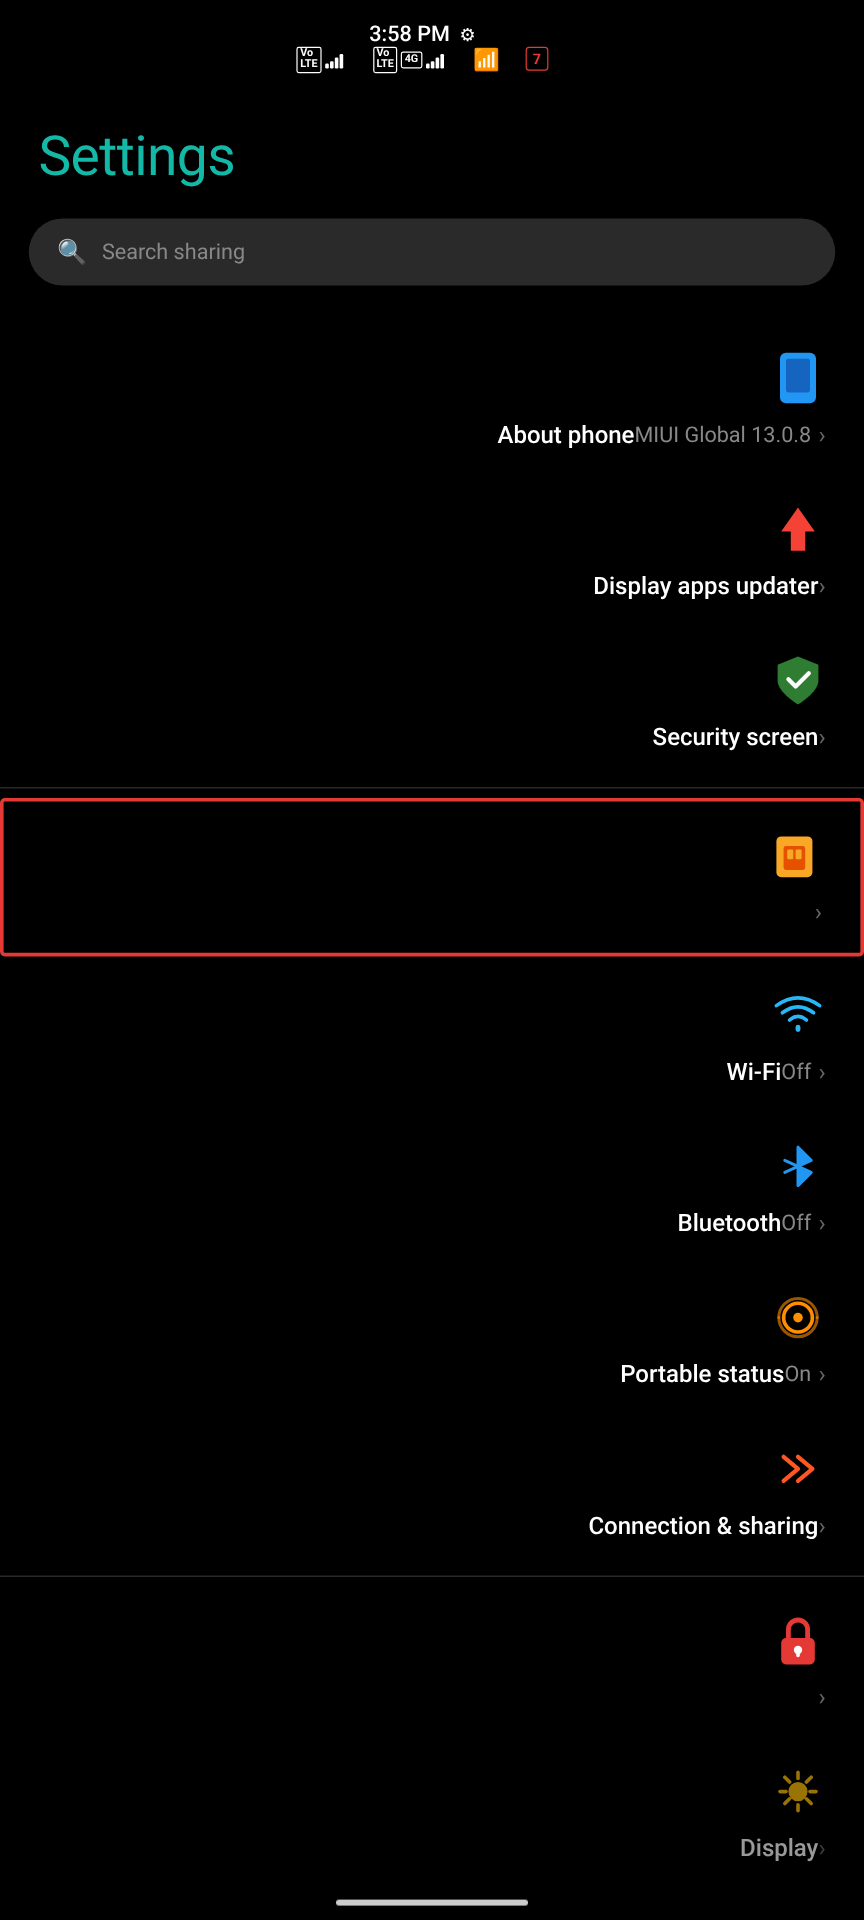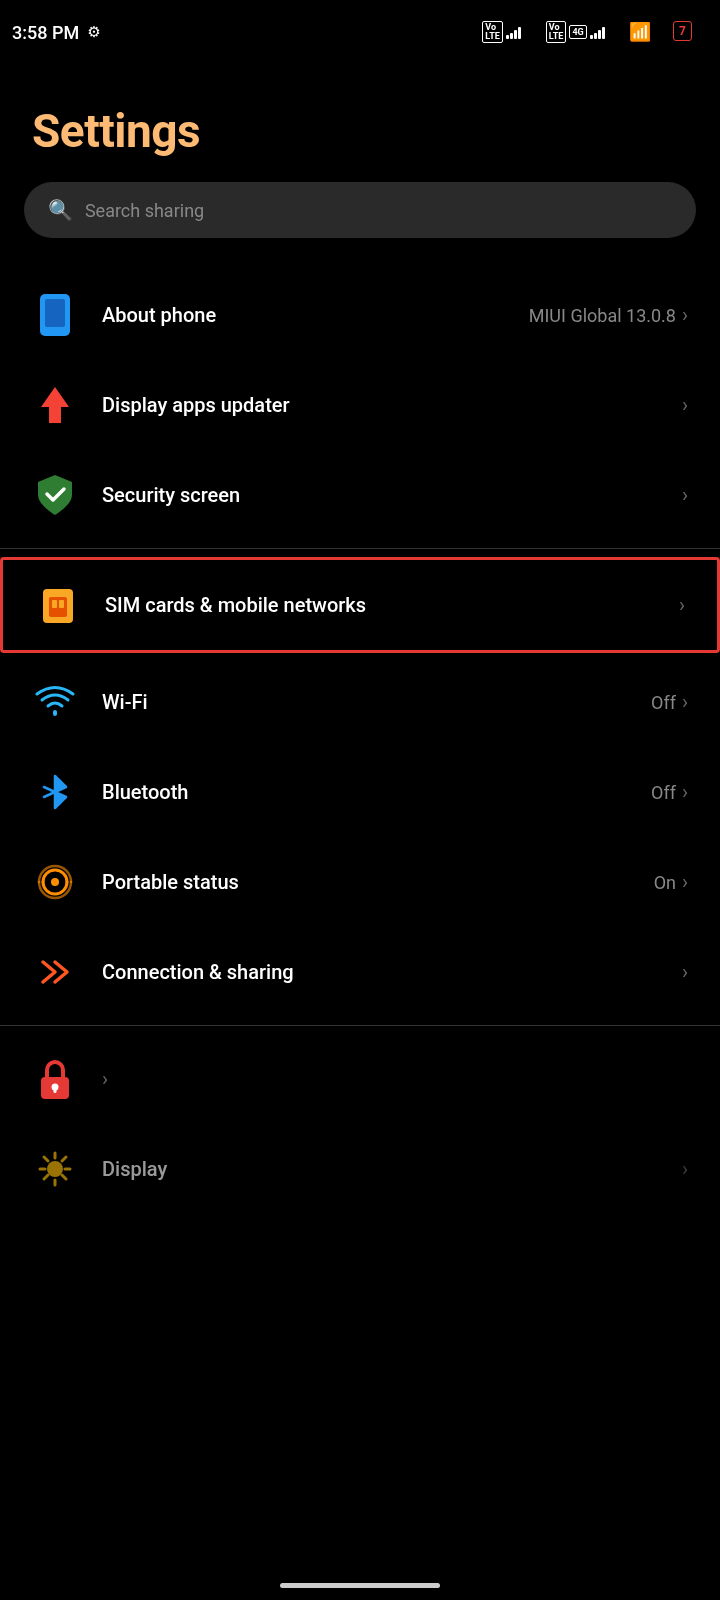--- a/index.html
+++ b/index.html
@@ -14,20 +14,21 @@
       overflow-x: hidden;
     }
 
     
     .status-bar {
       display: flex;
       justify-content: space-between;
       align-items: center;
       padding: 18px 28px 10px 12px;
       height: 56px;
+      flex-direction: column;
     }
     .status-left {
       font-size: 18px;
       font-weight: 500;
       color: #fff;
       display: flex;
       align-items: center;
       gap: 8px;
     }
     .status-right {
@@ -72,22 +73,22 @@
       font-weight: 700;
       color: #fff;
       position: relative;
     }
     .battery-low { color: #e53935; border-color: #e53935; }
 
     
     .page-title {
       padding: 48px 32px 24px 32px;
       font-size: 46px;
-      font-weight: 700;
-      color: #fdba74;
+      font-weight: 400;
+      color: #14b8a6;
       letter-spacing: -0.5px;
     }
 
     
     .search-bar {
       margin: 0 24px 32px 24px;
       background: #2a2a2a;
       border-radius: 50px;
       display: flex;
       align-items: center;
@@ -102,25 +103,26 @@
       font-size: 18px;
       color: #888;
     }
 
     
     .settings-list {
       padding: 0;
     }
     .settings-item {
       display: flex;
-      align-items: center;
+      align-items: flex-end;
       padding: 22px 32px;
-      gap: 24px;
+      gap: 12px;
       cursor: pointer;
       position: relative;
+      flex-direction: column;
     }
 
     .item-icon {
       width: 46px;
       height: 46px;
       display: flex;
       align-items: center;
       justify-content: center;
       flex-shrink: 0;
       font-size: 28px;
@@ -285,21 +287,20 @@
     <div class="item-icon">
 
       <svg width="38" height="44" viewBox="0 0 38 44">
         <rect x="4" y="6" width="30" height="34" rx="4" ry="4" fill="#F9A825"></rect>
         <rect x="10" y="14" width="18" height="20" rx="2" ry="2" fill="#E65100"></rect>
         <rect x="13" y="17" width="5" height="8" rx="1" fill="#F9A825"></rect>
         <rect x="20" y="17" width="5" height="8" rx="1" fill="#F9A825"></rect>
       </svg>
     </div>
     <div class="item-content">
-      <span class="item-label">SIM cards &amp; mobile networks</span>
       <div class="item-right">
         <span class="chevron">›</span>
       </div>
     </div>
   </div>
 
   <div class="settings-item">
     <div class="item-icon">
       <svg width="42" height="44" viewBox="0 0 42 44">
         <path d="M21 32 L21 34" stroke="#29B6F6" stroke-width="4" stroke-linecap="round"></path>

